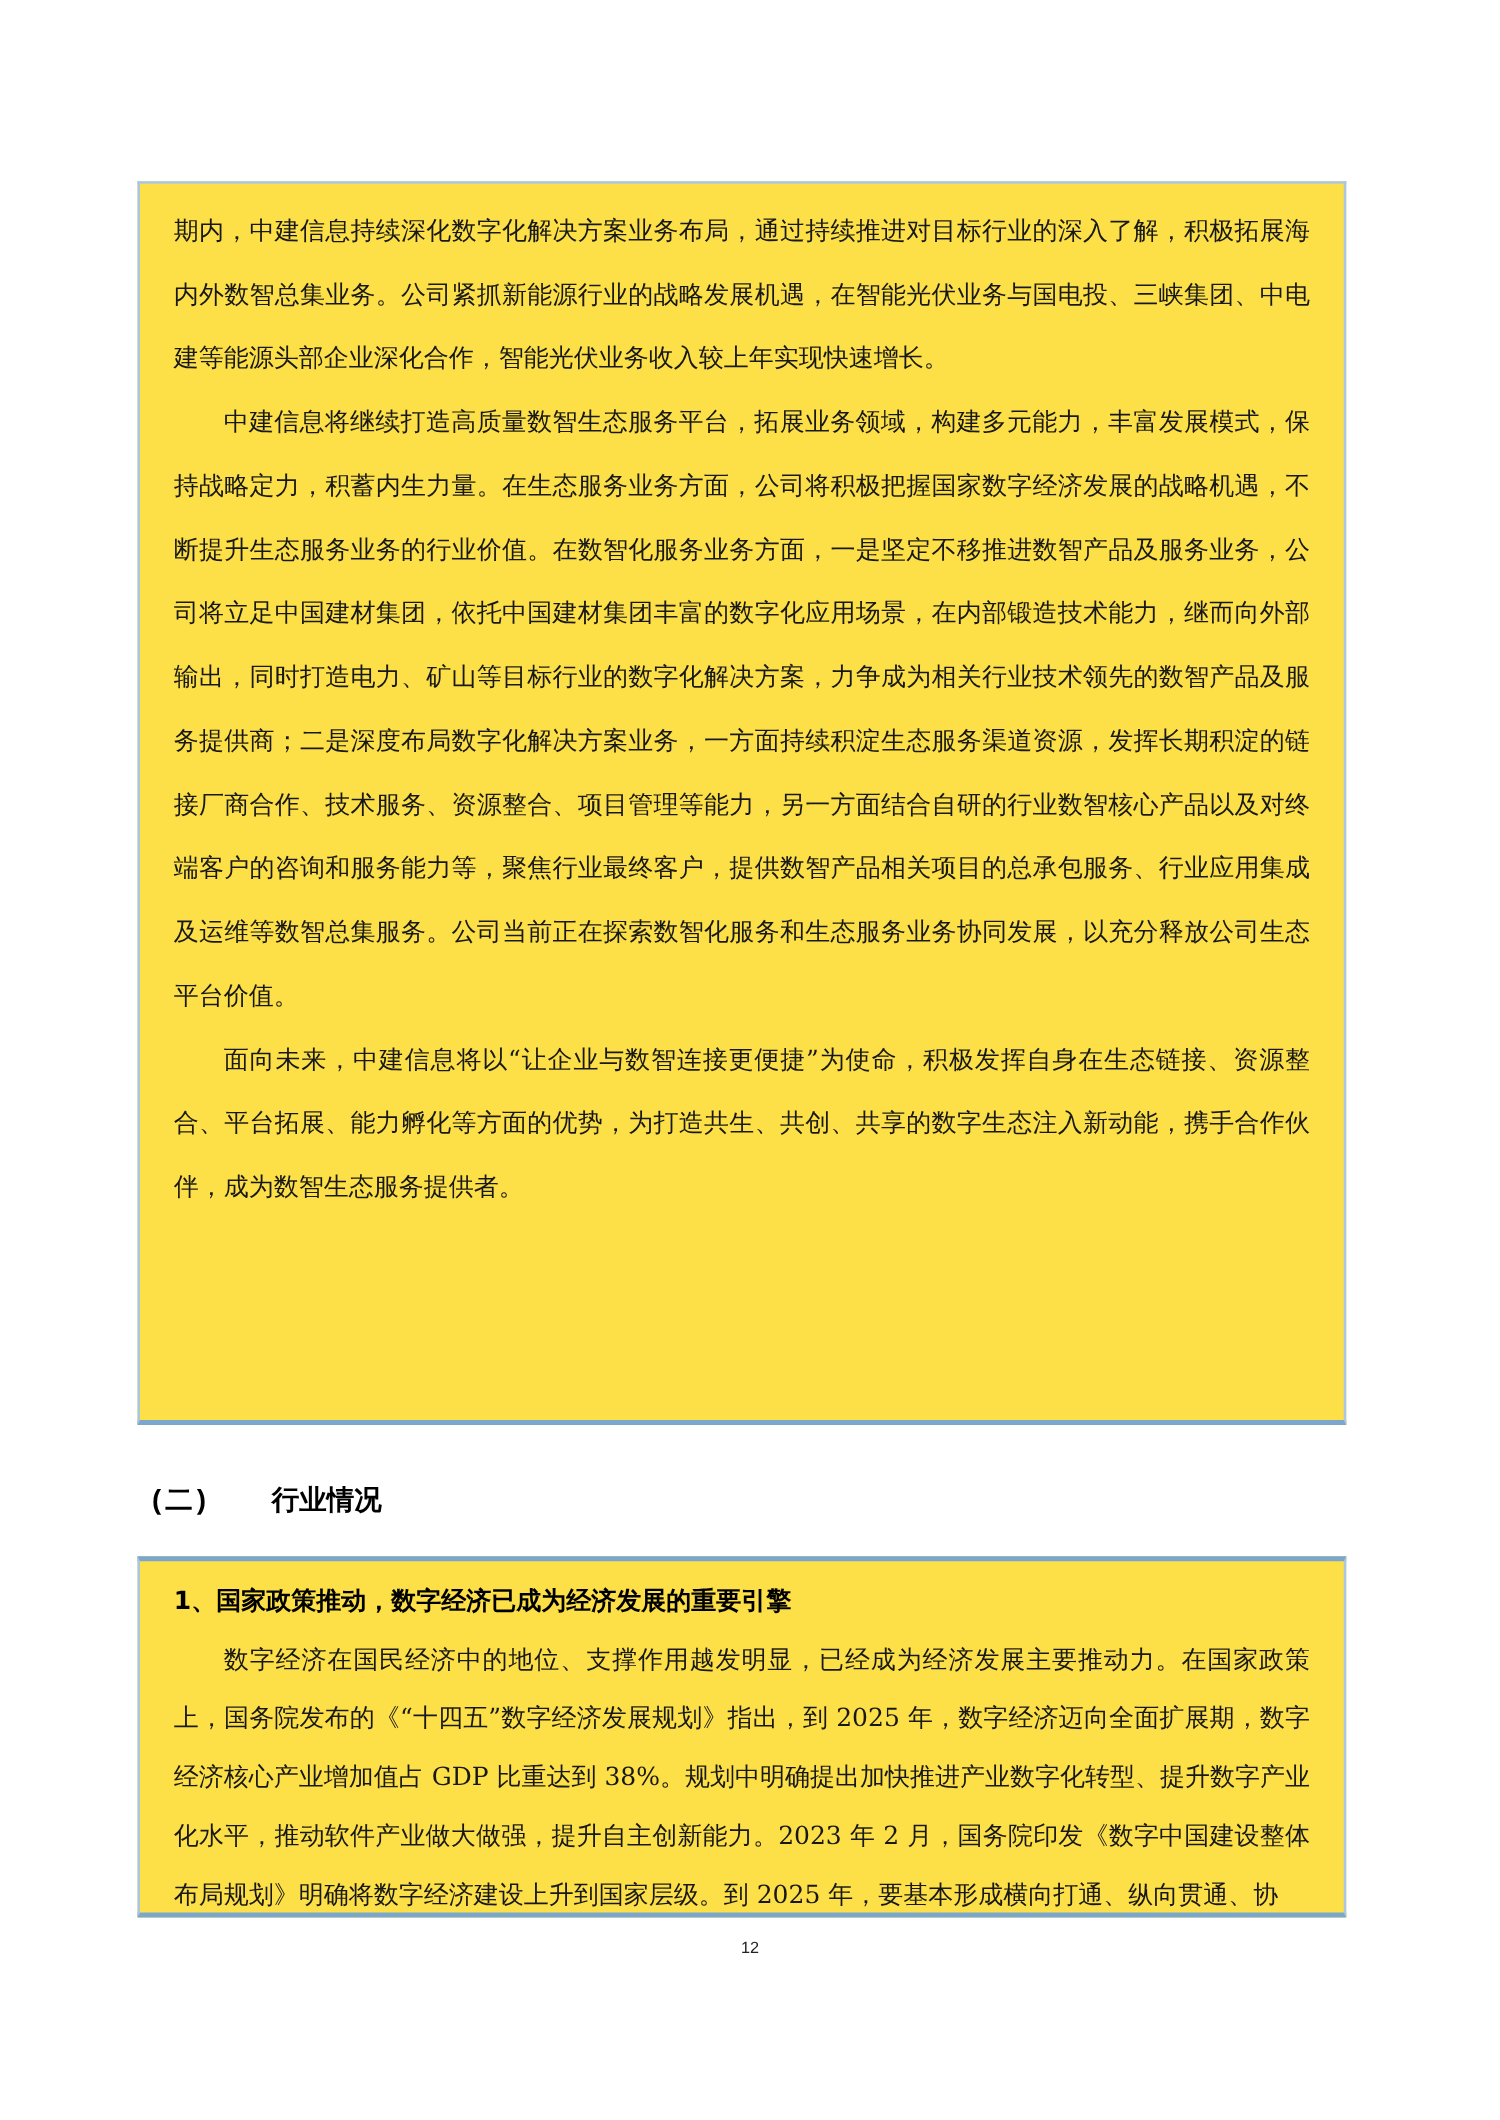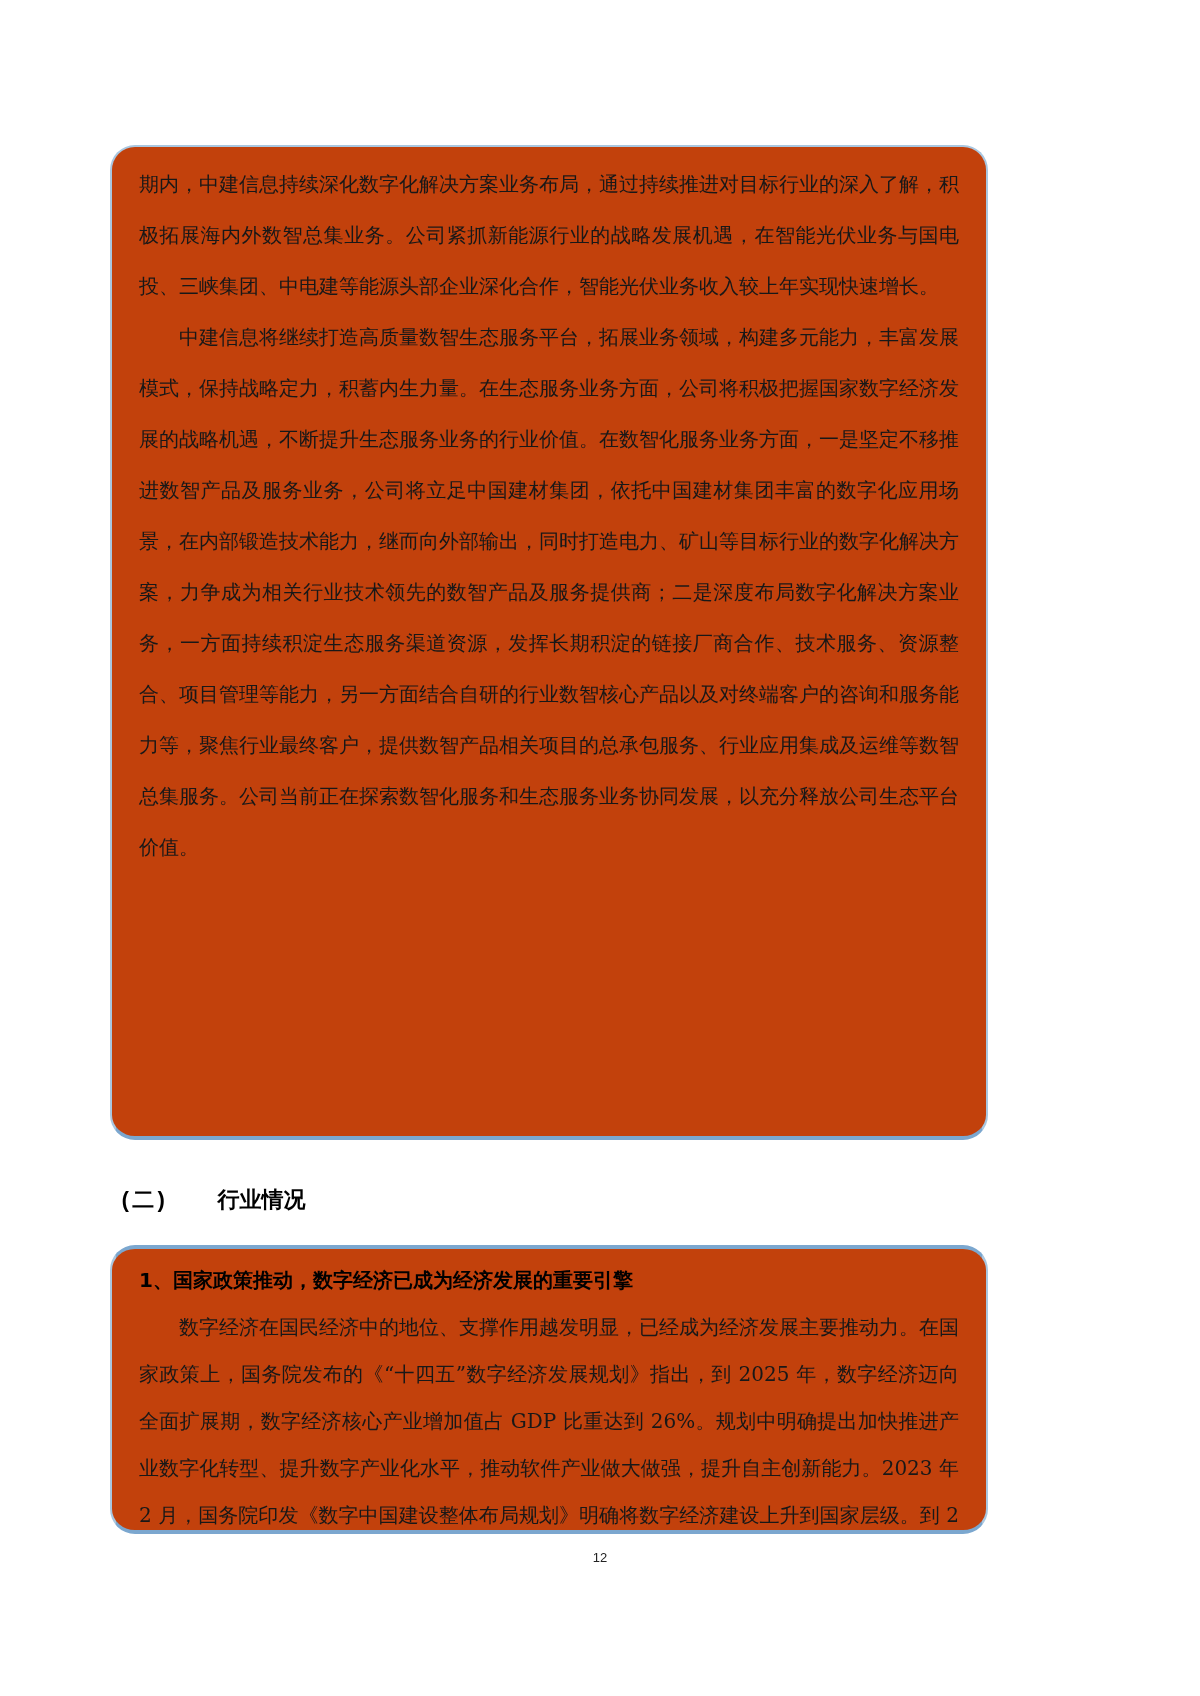--- a/index.html
+++ b/index.html
@@ -8,24 +8,23 @@
     width: 1200px;
     height: 1696px;
     background: #ffffff;
     font-family: "DejaVu Serif", "Liberation Serif", serif;
     color: #181818;
     overflow: hidden;
   }
   .text-box {
     position: absolute;
     left: 110px;
-    width: 878px;
+    width: 967px;
     box-sizing: border-box;
-    background: #c2410c;
-    border-radius: 25px;
+    background: #fde047;
   }
   .box1 {
     top: 145px;
     min-height: 995px;
     border: 2px solid #a9c7e0;
     border-bottom: 4px solid #7ba7cf;
     padding: 12px 27px 8px 27px;
   }
   .box2 {
     top: 1245px;
@@ -79,26 +78,27 @@
   }
 </style>
 </head>
 <body>
 
 <div class="page">
 
   <div class="text-box box1">
     <p class="para no-indent">期内，中建信息持续深化数字化解决方案业务布局，通过持续推进对目标行业的深入了解，积极拓展海内外数智总集业务。公司紧抓新能源行业的战略发展机遇，在智能光伏业务与国电投、三峡集团、中电建等能源头部企业深化合作，智能光伏业务收入较上年实现快速增长。</p>
     <p class="para">中建信息将继续打造高质量数智生态服务平台，拓展业务领域，构建多元能力，丰富发展模式，保持战略定力，积蓄内生力量。在生态服务业务方面，公司将积极把握国家数字经济发展的战略机遇，不断提升生态服务业务的行业价值。在数智化服务业务方面，一是坚定不移推进数智产品及服务业务，公司将立足中国建材集团，依托中国建材集团丰富的数字化应用场景，在内部锻造技术能力，继而向外部输出，同时打造电力、矿山等目标行业的数字化解决方案，力争成为相关行业技术领先的数智产品及服务提供商；二是深度布局数字化解决方案业务，一方面持续积淀生态服务渠道资源，发挥长期积淀的链接厂商合作、技术服务、资源整合、项目管理等能力，另一方面结合自研的行业数智核心产品以及对终端客户的咨询和服务能力等，聚焦行业最终客户，提供数智产品相关项目的总承包服务、行业应用集成及运维等数智总集服务。公司当前正在探索数智化服务和生态服务业务协同发展，以充分释放公司生态平台价值。</p>
+    <p class="para">面向未来，中建信息将以“让企业与数智连接更便捷”为使命，积极发挥自身在生态链接、资源整合、平台拓展、能力孵化等方面的优势，为打造共生、共创、共享的数字生态注入新动能，携手合作伙伴，成为数智生态服务提供者。</p>
   </div>
 
   <div class="section-heading">
     <span class="sec-num">(二)</span><span class="sec-title">行业情况</span>
   </div>
 
   <div class="text-box box2">
     <p class="box2-heading">1、国家政策推动，数字经济已成为经济发展的重要引擎</p>
-    <p class="para">数字经济在国民经济中的地位、支撑作用越发明显，已经成为经济发展主要推动力。在国家政策上，国务院发布的《“十四五”数字经济发展规划》指出，到 2025 年，数字经济迈向全面扩展期，数字经济核心产业增加值占 GDP 比重达到 26%。规划中明确提出加快推进产业数字化转型、提升数字产业化水平，推动软件产业做大做强，提升自主创新能力。2023 年 2 月，国务院印发《数字中国建设整体布局规划》明确将数字经济建设上升到国家层级。到 2025 年，要基本形成横向打通、纵向贯通、协</p>
+    <p class="para">数字经济在国民经济中的地位、支撑作用越发明显，已经成为经济发展主要推动力。在国家政策上，国务院发布的《“十四五”数字经济发展规划》指出，到 2025 年，数字经济迈向全面扩展期，数字经济核心产业增加值占 GDP 比重达到 38%。规划中明确提出加快推进产业数字化转型、提升数字产业化水平，推动软件产业做大做强，提升自主创新能力。2023 年 2 月，国务院印发《数字中国建设整体布局规划》明确将数字经济建设上升到国家层级。到 2025 年，要基本形成横向打通、纵向贯通、协</p>
   </div>
 
   <div class="page-number">12</div>
 
 </div>
 
 </body></html>

